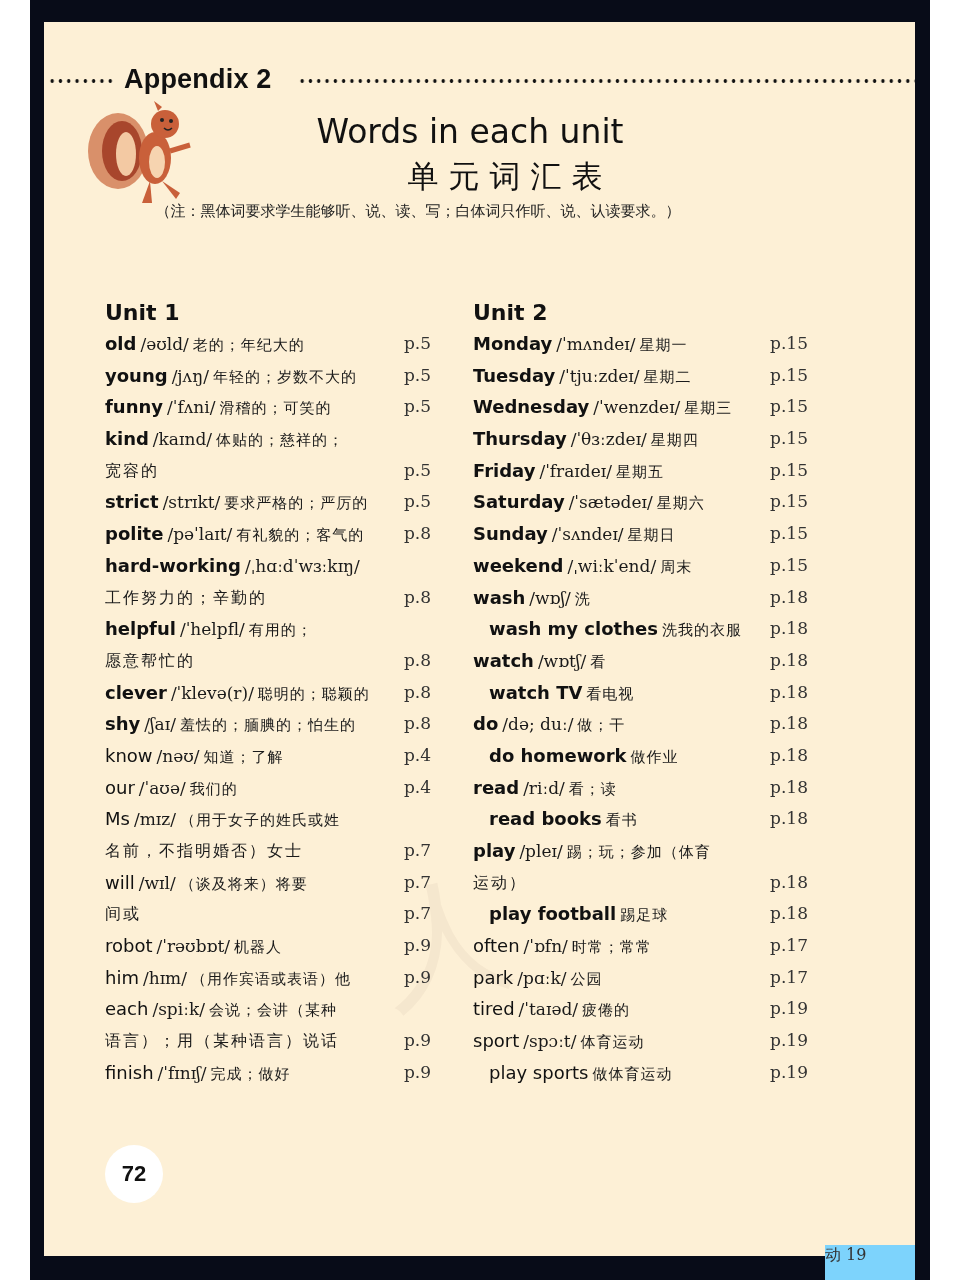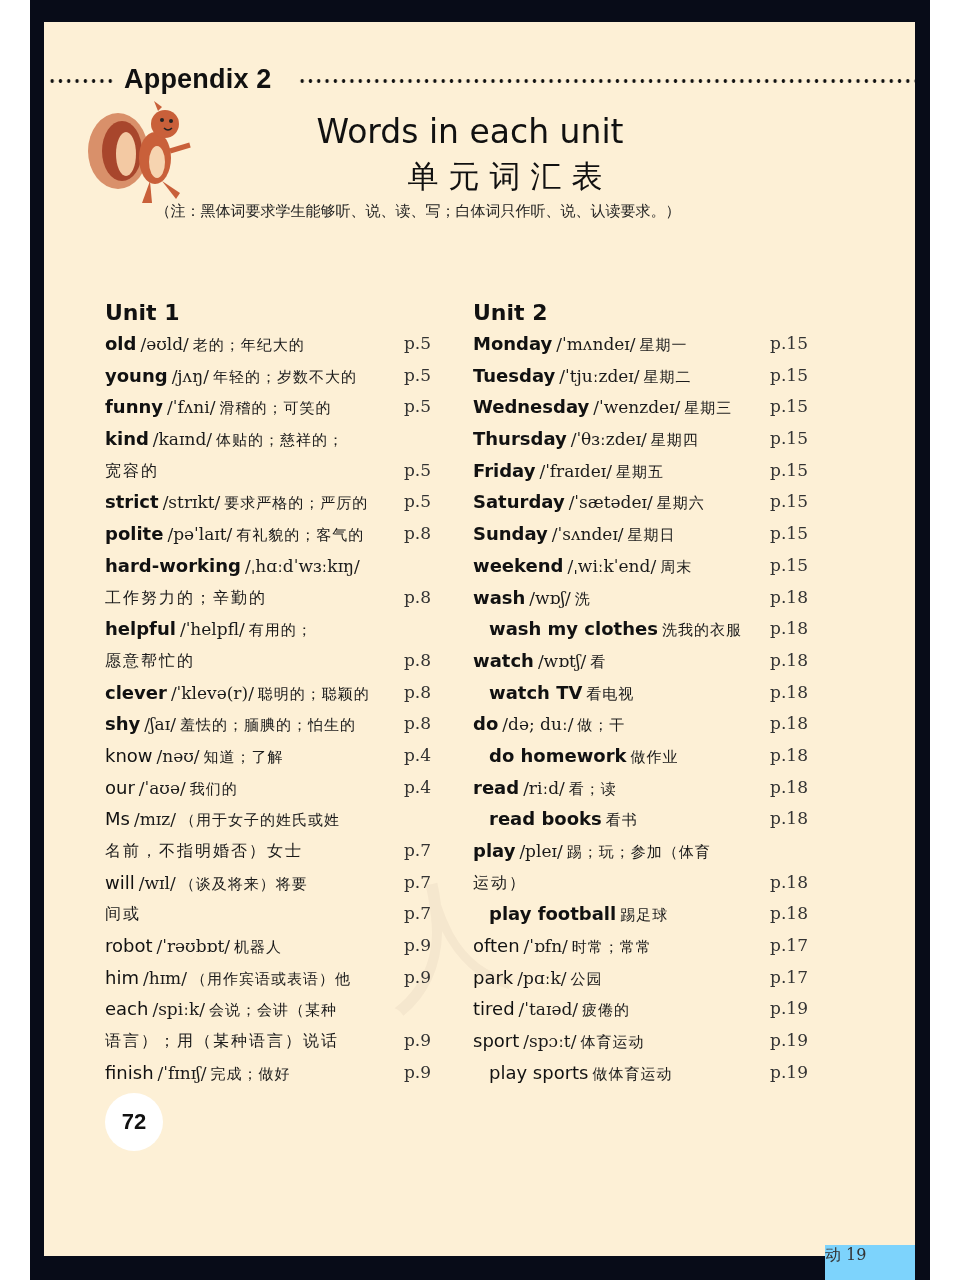--- a/index.html
+++ b/index.html
@@ -52,21 +52,21 @@
   .word { font-family: "DejaVu Sans", sans-serif; font-weight: bold; font-size: 18px; color: #111; }
   .word.light { font-weight: normal; }
   .ipa { font-family: "DejaVu Serif", serif; font-size: 17px; margin-left: 4px; }
   .meaning { font-family: "DejaVu Serif", serif; font-size: 15px; margin-left: 4px; letter-spacing: 1px; }
   .cont { font-family: "DejaVu Serif", serif; font-size: 16px; letter-spacing: 2px; }
   .page-ref {
     position: absolute; right: 0; top: 0;
     font-family: "DejaVu Serif", serif; font-size: 17px; color: #333;
   }
   .pagenum {
-    position: absolute; left: 105px; top: 1093px; width: 58px; height: 58px;
+    position: absolute; left: 105px; top: 1145px; width: 58px; height: 58px;
     border-radius: 50%; background: #ffffff;
     font-family: "Liberation Sans", sans-serif; font-weight: bold; font-size: 22px;
     text-align: center; line-height: 58px; color: #111;
   }
   .corner-scrap {
     position: absolute; left: 825px; top: 1245px; width: 90px; height: 35px;
     background: #7dd3fc;
     font-family: "DejaVu Serif", serif; font-size: 16px; color: #333;
   }
   .corner-scrap2 {

